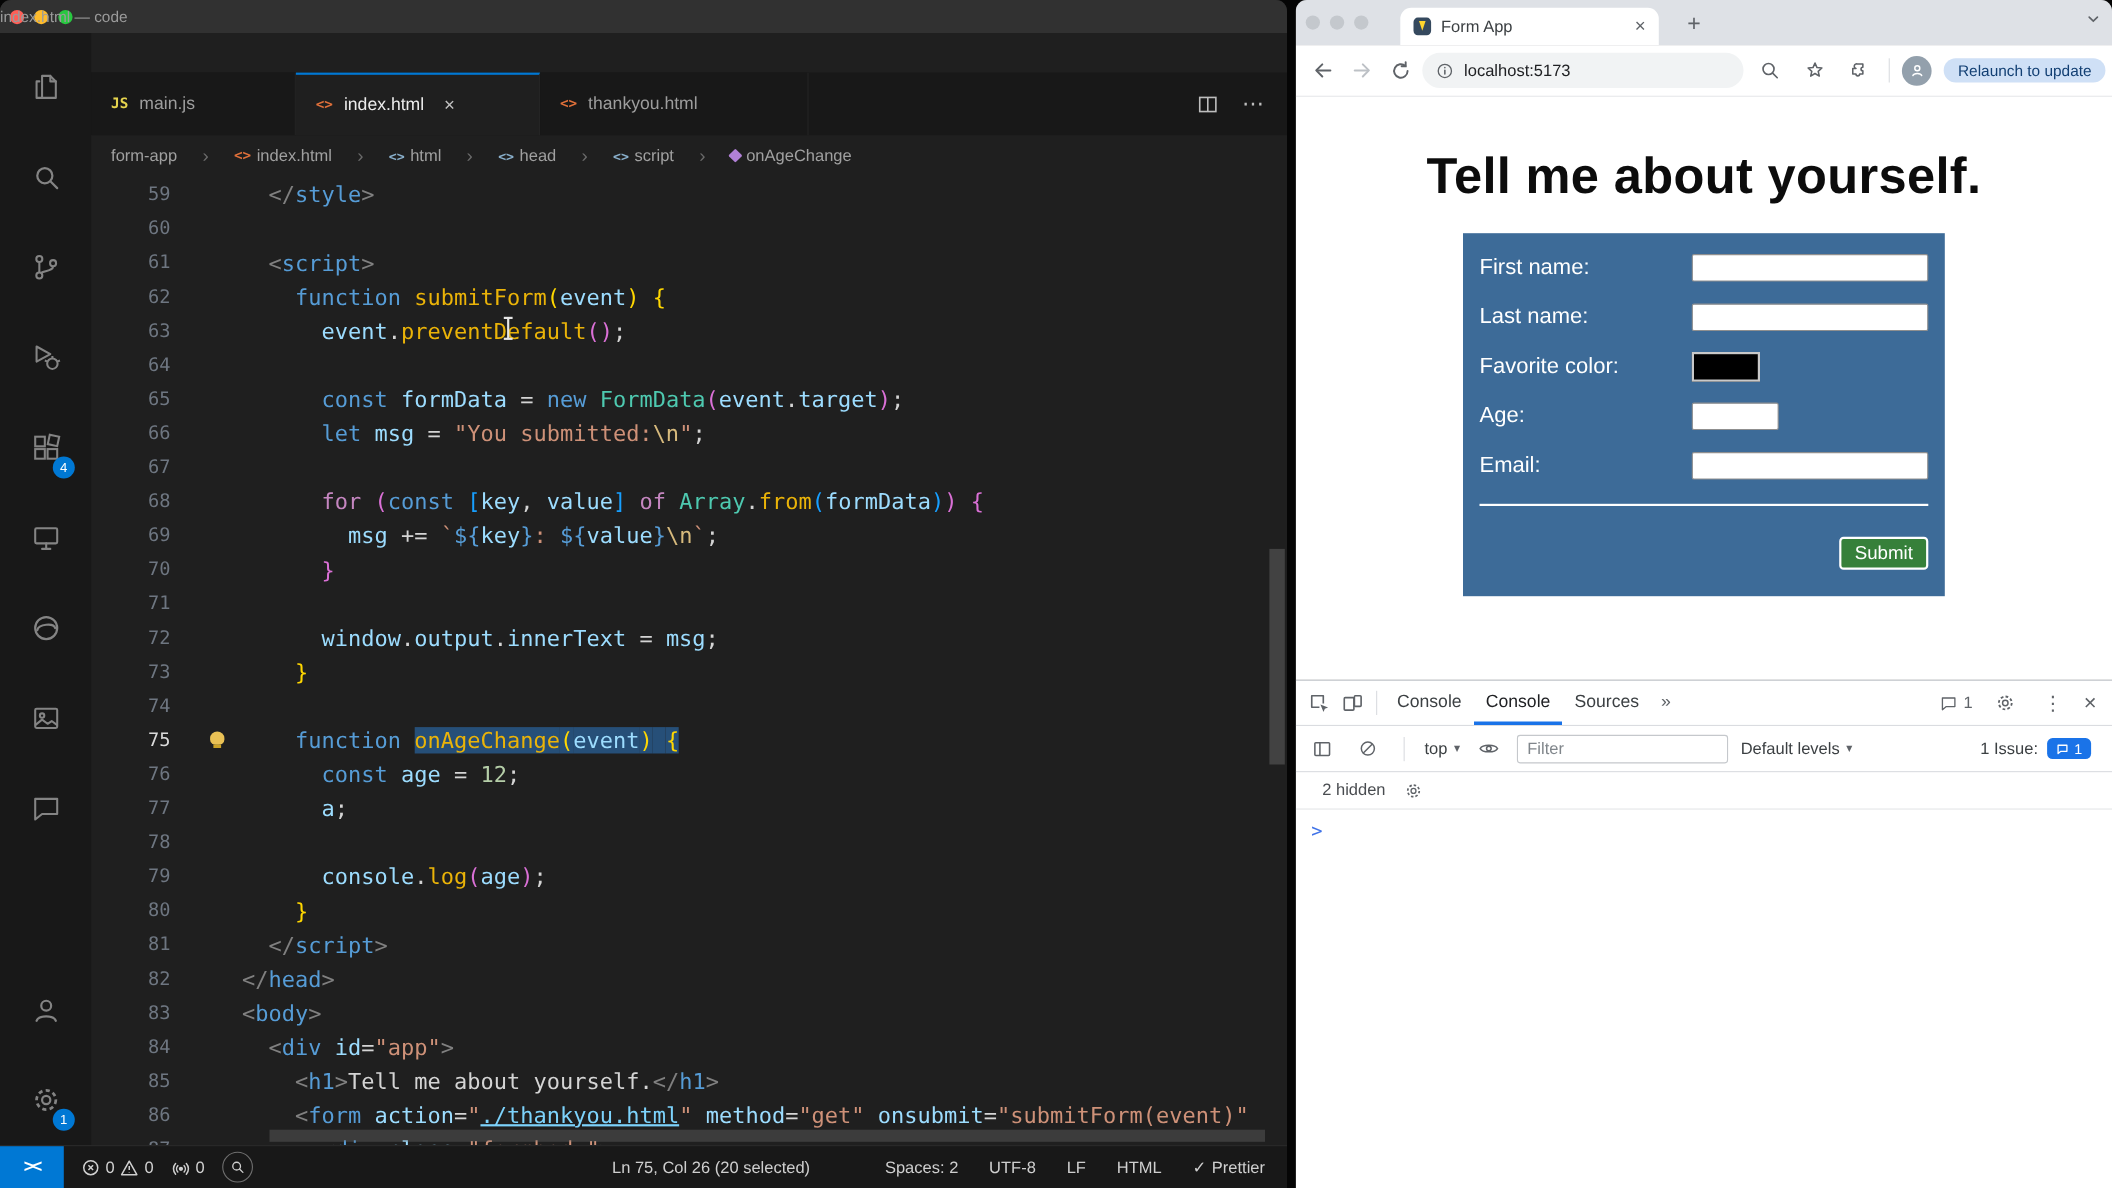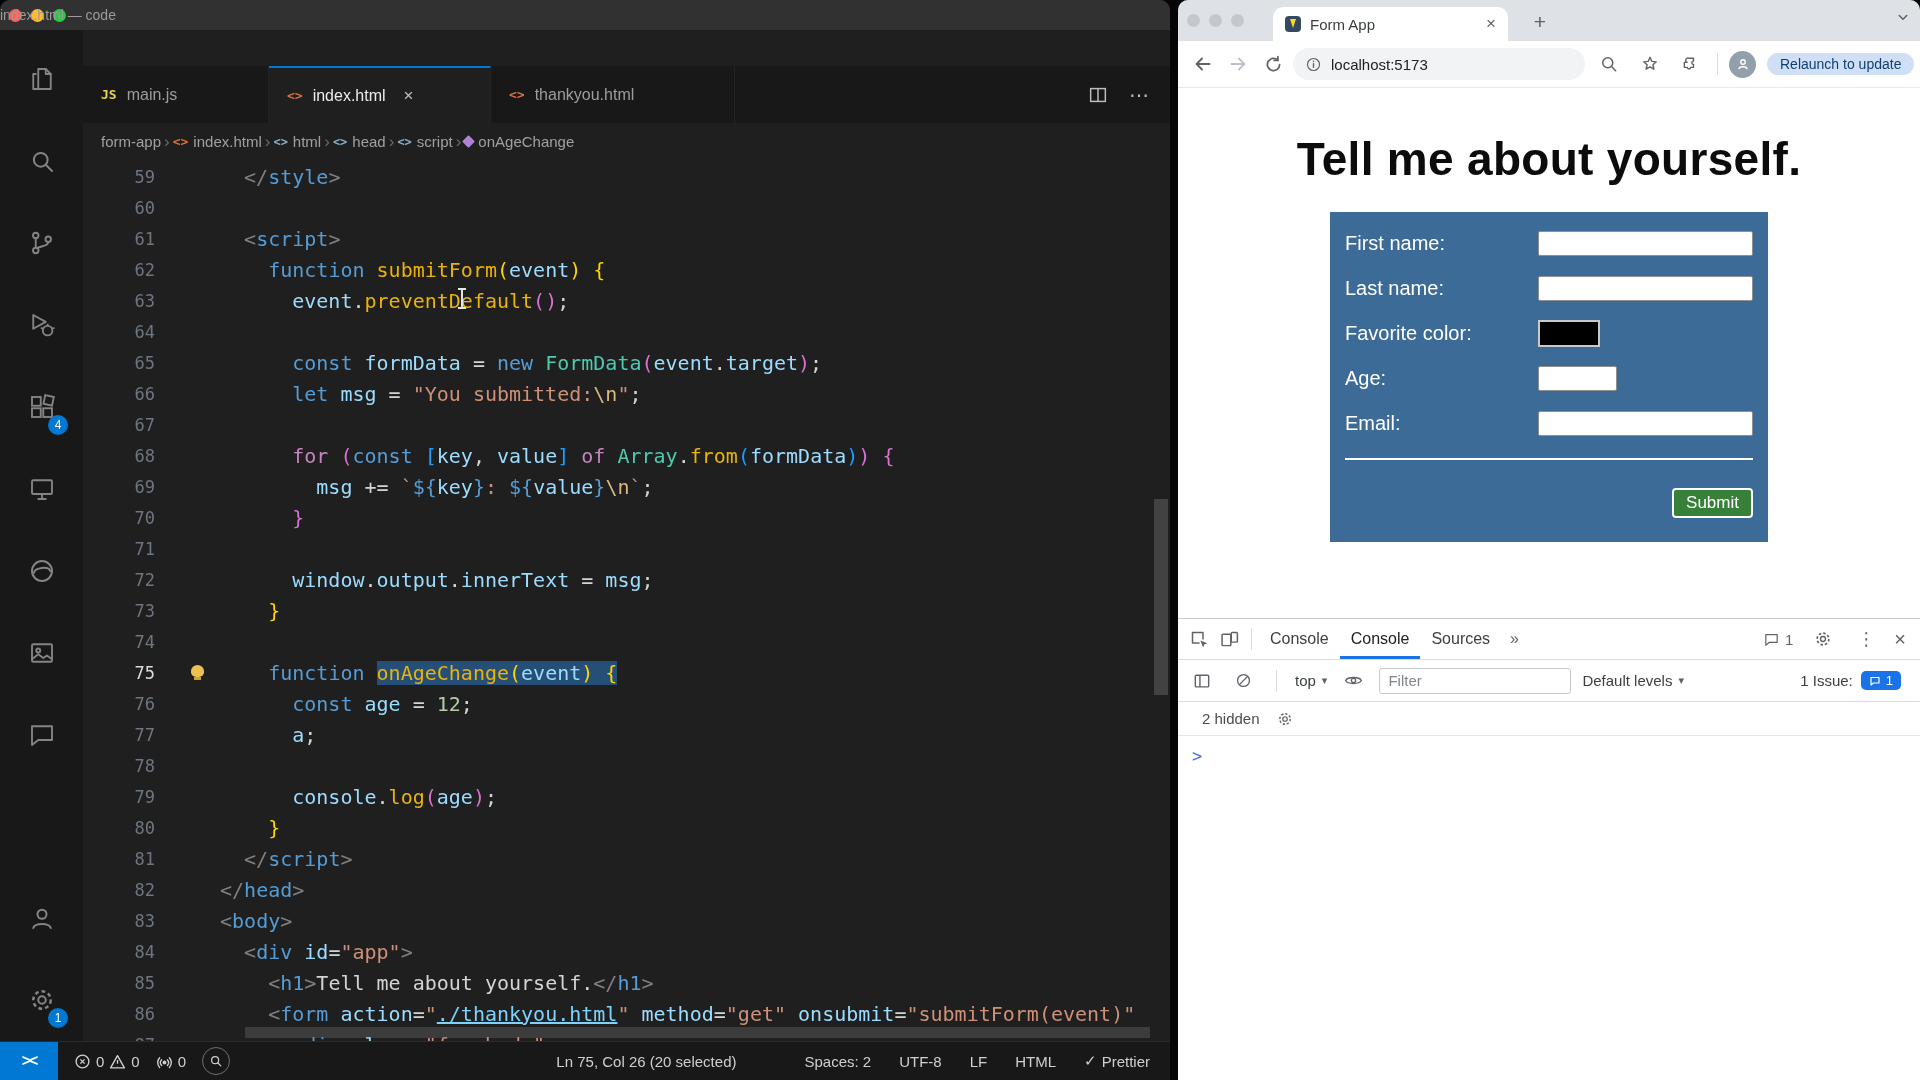--- a/index.html
+++ b/index.html
@@ -23,21 +23,21 @@
   .vsc-main{flex:1;display:flex;flex-direction:column;min-width:0;background:#1f1f1f;}
   .tabbar{height:57px;background:#181818;display:flex;align-items:stretch;flex:0 0 auto;margin-top:36px;}
   .tab{display:flex;align-items:center;gap:10px;padding:0 18px;font-size:16px;color:#9d9d9d;background:#181818;border-right:1px solid #242424;box-sizing:border-box;}
   .tab.active{background:#1f1f1f;color:#ececec;border-top:2px solid var(--accent-blue,#0078d4);}
   .tab .closex{margin-left:8px;color:#c2c2c2;font-size:17px;}
   .jsbadge{color:#e6d44e;font-weight:bold;font-size:13px;font-family:"DejaVu Sans Mono",monospace;}
   .htmlglyph{color:#e0703a;font-weight:bold;font-size:13px;font-family:"DejaVu Sans Mono",monospace;}
   .tab-actions{margin-left:auto;display:flex;align-items:center;gap:20px;padding-right:20px;color:#bdbdbd;}
   .ellip{font-size:20px;letter-spacing:1px;}
 
-  .breadcrumbs{height:37px;display:flex;align-items:center;gap:3px;padding-left:18px;font-size:15px;color:#a0a0a0;background:#1f1f1f;flex:0 0 auto;}
+  .breadcrumbs{height:37px;display:flex;align-items:center;gap:23px;padding-left:18px;font-size:15px;color:#a0a0a0;background:#1f1f1f;flex:0 0 auto;}
   .bc-item{display:flex;align-items:center;gap:5px;}
   .bc-sep{color:#6a6a6a;font-size:17px;}
   .bc-tag{color:#8ab0cc;font-weight:bold;font-size:12px;font-family:"DejaVu Sans Mono",monospace;}
   .bc-diamond{width:9px;height:9px;background:#b180d7;transform:rotate(45deg);border-radius:1px;}
 
   .editor{flex:1;position:relative;overflow:hidden;padding-top:2px;min-height:0;}
   .crow{display:flex;height:31px;line-height:31px;font-family:"DejaVu Sans Mono",monospace;font-size:20px;white-space:pre;}
   .lnum{flex:0 0 72px;text-align:right;color:#6e7681;font-size:17px;}
   .lnum.cur{color:#dadada;}
   .bulbslot{flex:0 0 65px;position:relative;}

